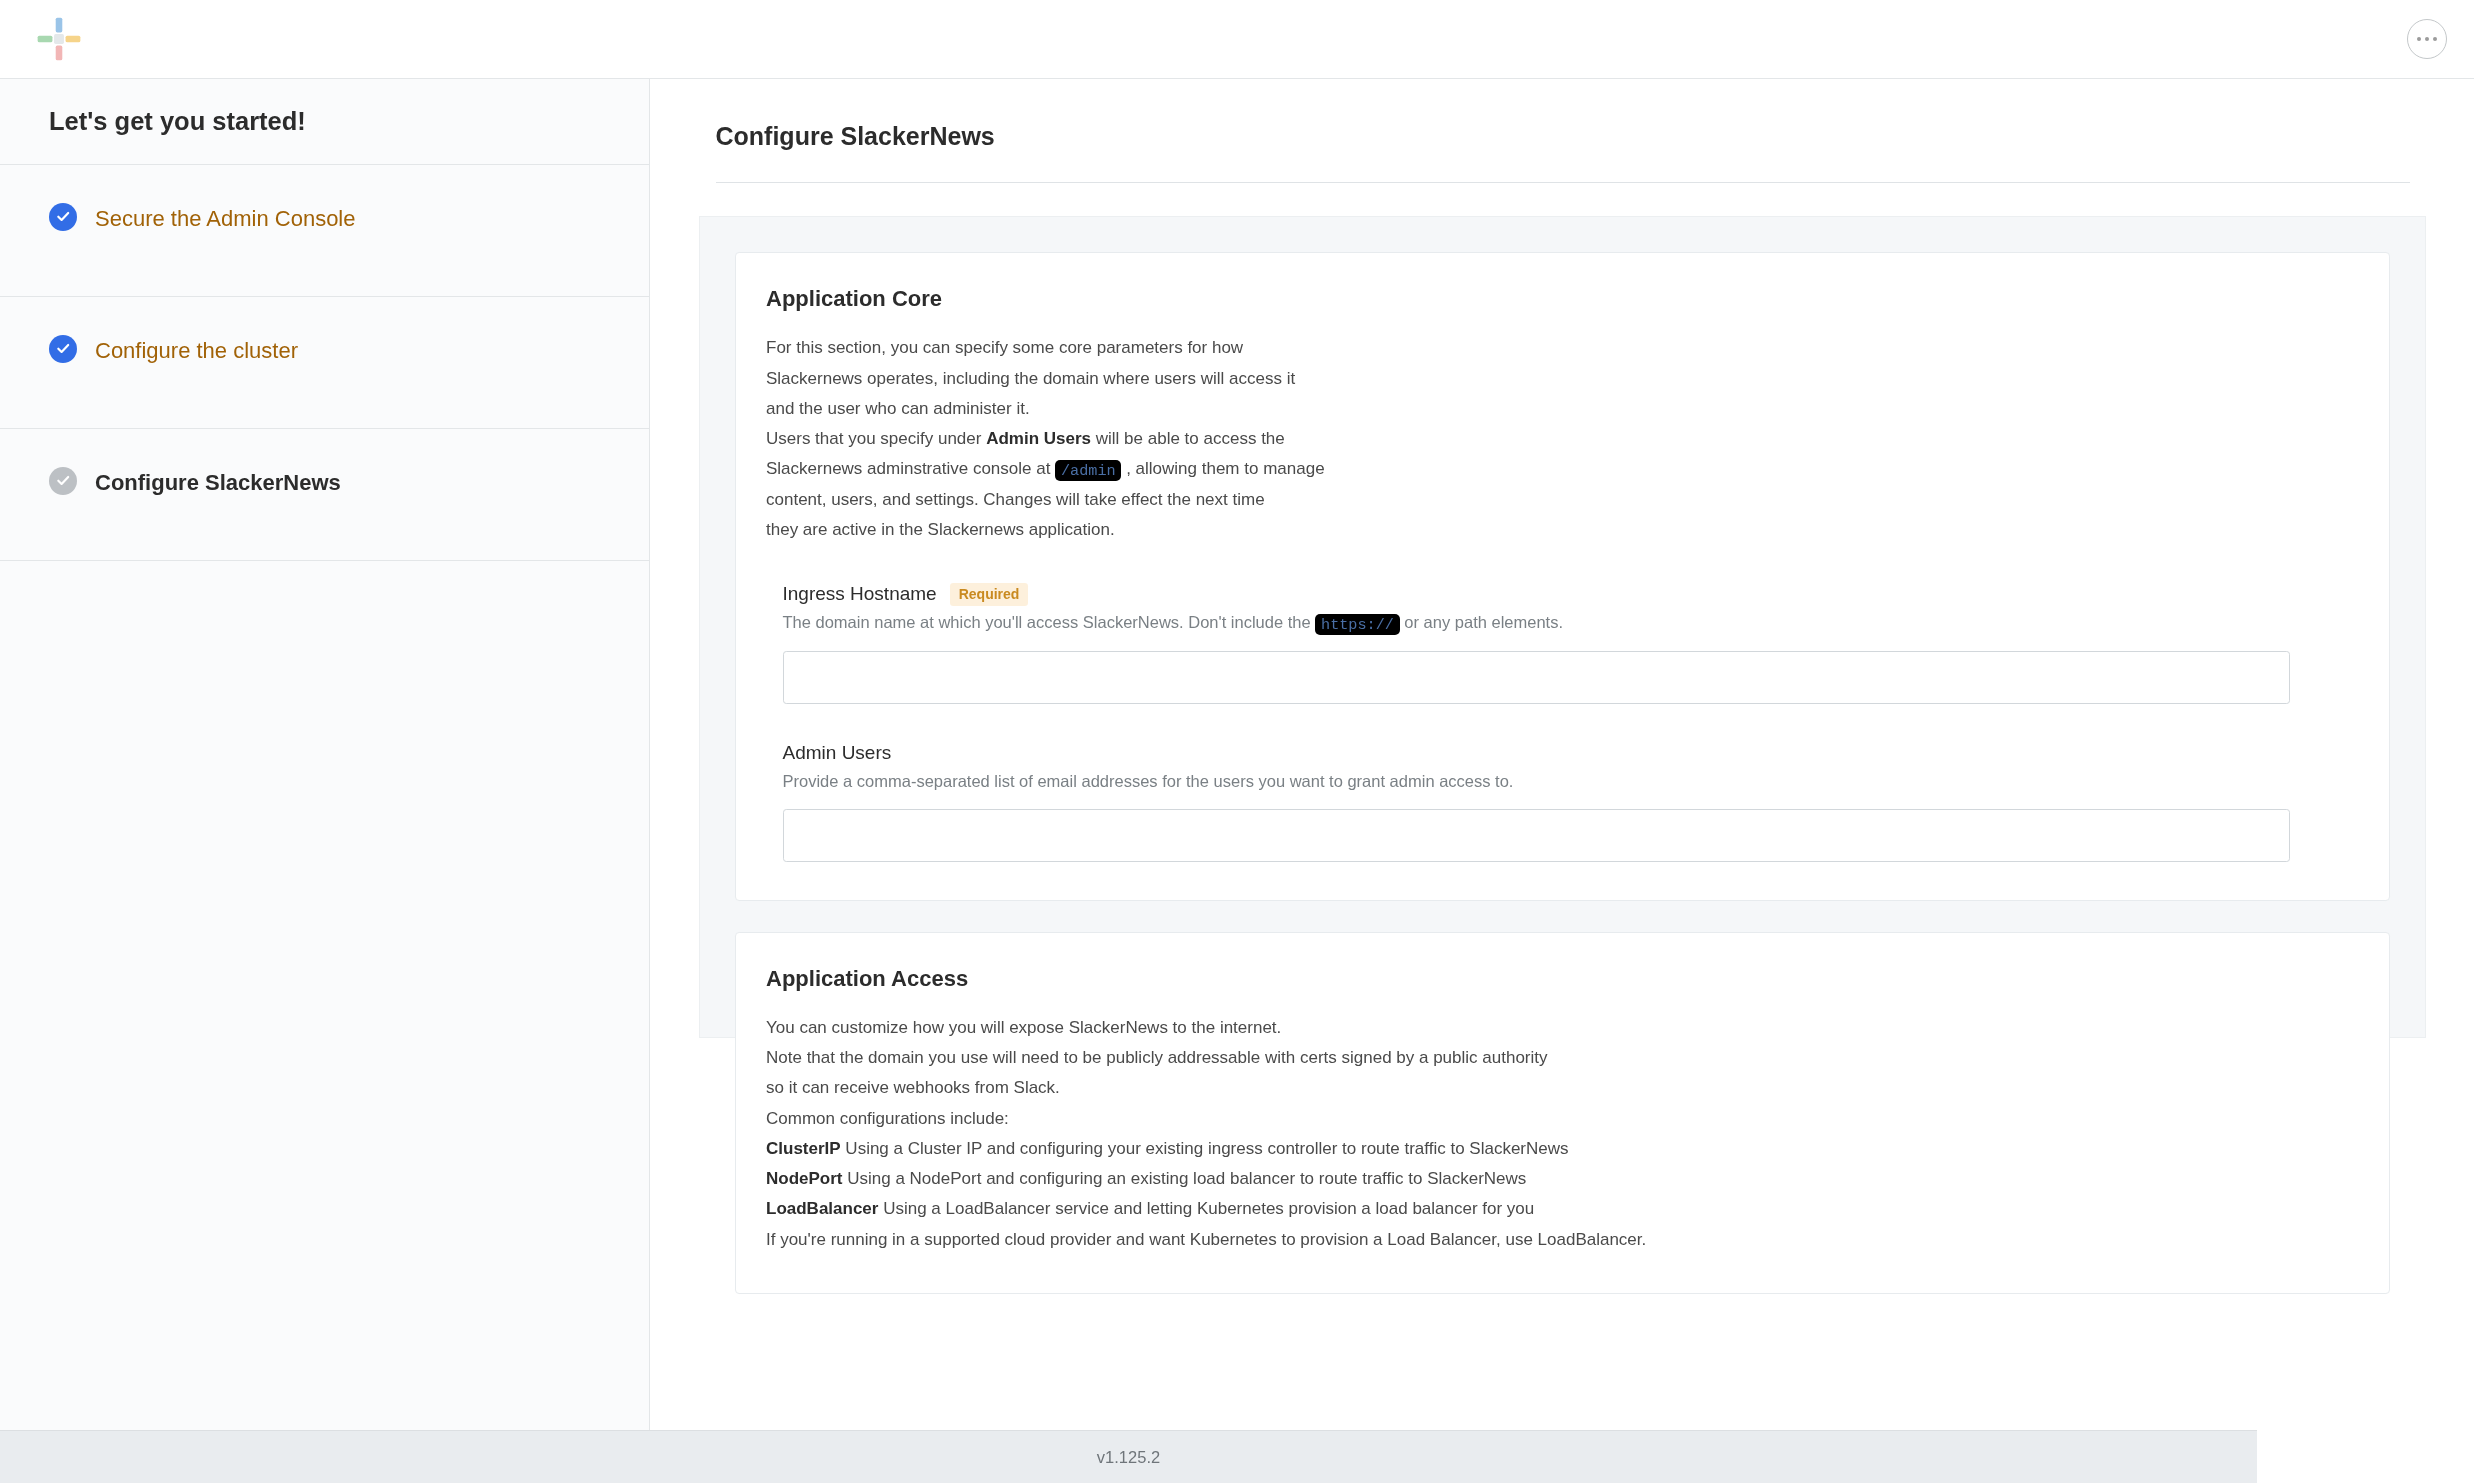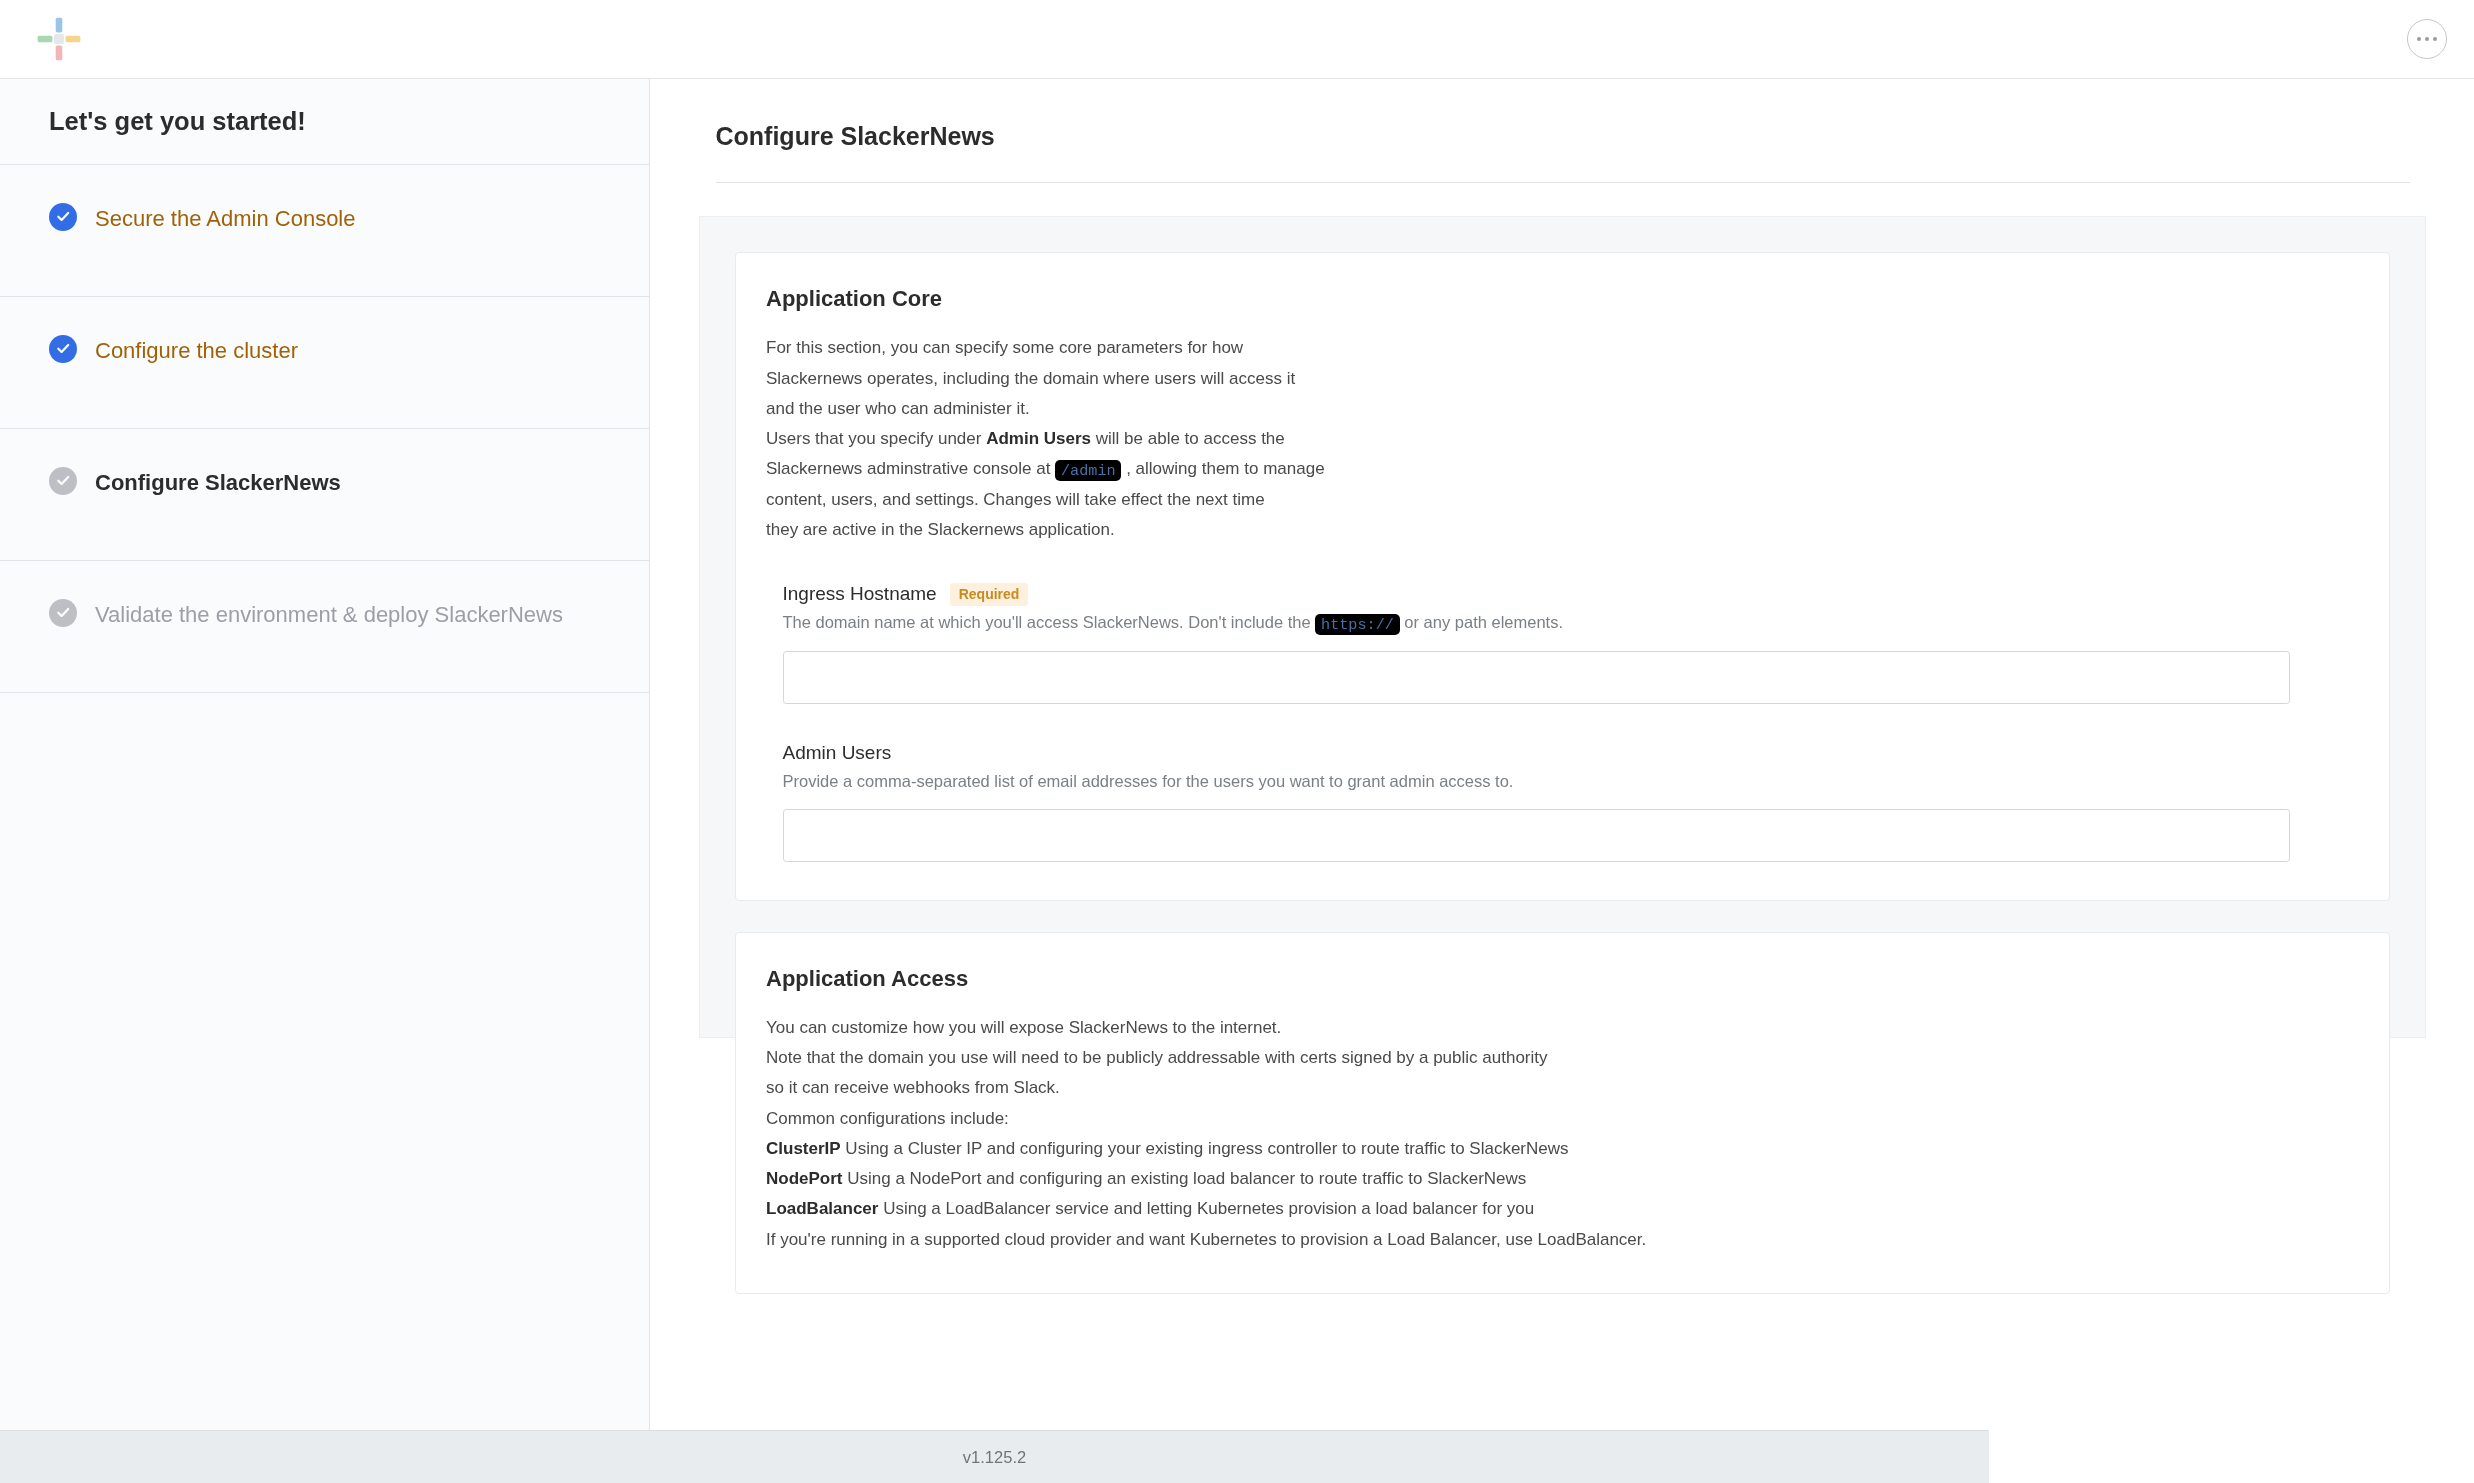--- a/index.html
+++ b/index.html
@@ -212,21 +212,21 @@
     background: #fff;
     color: #2c2c2c;
     outline: none;
   }
 
   
   .footer {
     position: absolute;
     left: 0;
     bottom: 0;
-    width: 1989px;
+    width: 2257px;
     height: 54px;
     background: #e9ecef;
     border-top: 0.8px solid #dcdfe2;
     display: flex;
     align-items: center;
     justify-content: center;
   }
   .footer .version {
     font-size: 16.5px;
     color: #6f757a;
@@ -279,28 +279,20 @@
 
     <div class="step active">
       <span class="check grey">
         <svg width="16.5" height="16.5" viewBox="0 0 20 20">
             <path d="M4 10.5l4 4 8-8.5" fill="none" stroke="#ffffff" stroke-width="2.6" stroke-linecap="round" stroke-linejoin="round"></path>
           </svg>
       </span>
       <span class="label">Configure SlackerNews</span>
     </div>
 
-    <div class="step">
-      <span class="check grey">
-        <svg width="16.5" height="16.5" viewBox="0 0 20 20">
-            <path d="M4 10.5l4 4 8-8.5" fill="none" stroke="#ffffff" stroke-width="2.6" stroke-linecap="round" stroke-linejoin="round"></path>
-          </svg>
-      </span>
-      <span class="label">Validate the environment &amp; deploy SlackerNews</span>
-    </div>
   </div>
 
   <div class="main">
     <div class="main-title">Configure SlackerNews</div>
     <div class="title-rule"></div>
 
     <div class="config-area">
 
       <div class="card">
         <h3>Application Core</h3>

